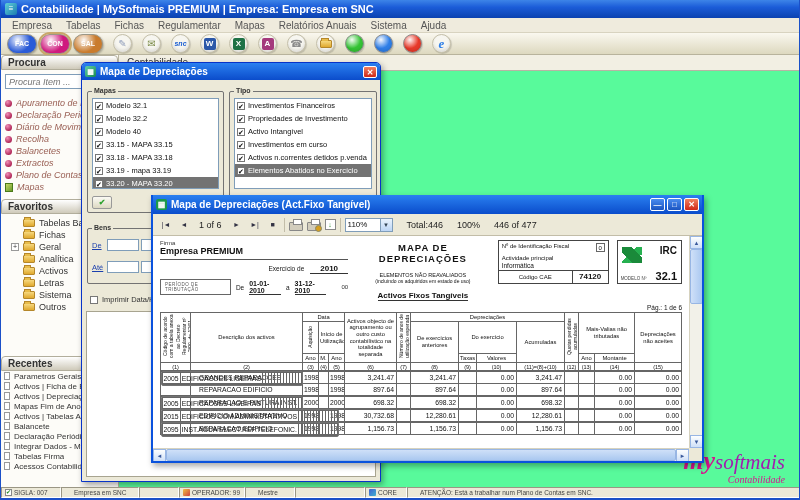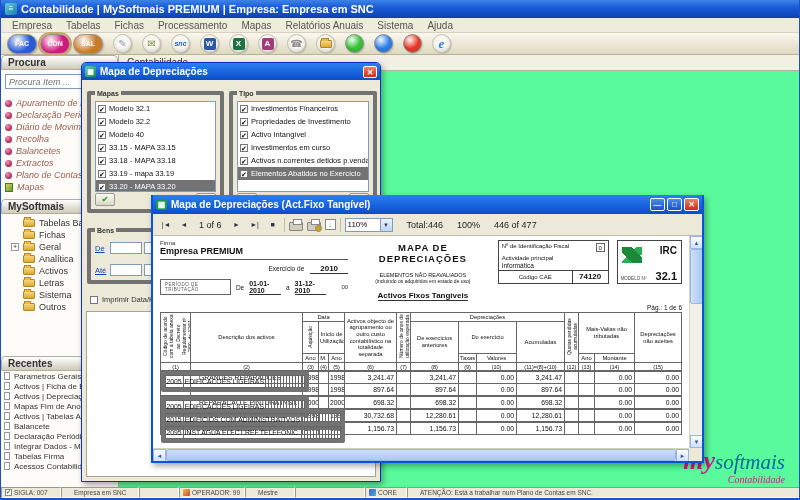--- a/index.html
+++ b/index.html
@@ -74,21 +74,21 @@
   .rlabel{font-size:8px;color:#333;white-space:nowrap;overflow:hidden;}
   
   .dialog{position:absolute;left:80px;top:62px;width:300px;height:420px;background:#ECE9D8;
     border:1px solid #0733c8;border-radius:5px 5px 0 0;box-shadow:2px 3px 6px rgba(0,0,0,.35);}
   .dlgtitle{height:17px;background:linear-gradient(180deg,#2a80f0,#0b4ccb);border-radius:4px 4px 0 0;
     color:#fff;font-size:10px;font-weight:bold;display:flex;align-items:center;gap:4px;padding:0 3px;}
   .dlgicon{width:11px;height:11px;border-radius:2px;background:linear-gradient(135deg,#5fd0a8,#1a8a50);
     color:#fff;font-size:7px;line-height:11px;text-align:center;}
   .xbtn{margin-left:auto;width:14px;height:12px;border-radius:2px;border:1px solid #fff;
     background:linear-gradient(180deg,#f08060,#d02818);color:#fff;font-size:8px;line-height:11px;text-align:center;font-weight:bold;}
-  .group{position:absolute;border:4px solid #737373;border-radius:2px;}
+  .group{position:absolute;border:1px solid #737373;border-radius:2px;}
   .gcap{position:absolute;top:-5px;left:4px;background:#ECE9D8;font-size:7px;font-weight:bold;color:#333;padding:0 2px;line-height:8px;white-space:nowrap;}
   .cklist{position:absolute;left:4px;right:4px;top:6px;height:91px;background:#fff;border:1px solid #7f9db9;overflow:hidden;}
   .ckrow{display:flex;align-items:center;gap:3px;height:13px;padding:0 2px;font-size:7.5px;color:#111;white-space:nowrap;}
   .ckrow[data-state="selected"]{background:#737373;color:#fff;}
   .cbx{width:8px;height:8px;border:1px solid #777;background:#fff;font-size:7px;line-height:7px;text-align:center;color:#111;flex:0 0 auto;}
   .okbtn,.delbtn{position:absolute;bottom:3px;width:20px;height:13px;border:1px solid #999;
     border-radius:2px;background:linear-gradient(#fbfaf4,#ddd8c2);font-size:8px;line-height:11px;text-align:center;font-weight:bold;}
   .okbtn{left:4px;color:#2ea22e;}
   .delbtn{right:4px;color:#d02020;}
   .benrow{position:absolute;left:4px;display:flex;align-items:center;gap:2px;}
@@ -171,21 +171,21 @@
   tr.nums td{font-size:5.5px;text-align:center;height:8px;}
   tr.group td,tr.detail td{font-size:6.8px;height:12px;white-space:nowrap;}
   tr.group td:nth-child(1){text-align:center;}
   tr.detail td:nth-child(2){padding-left:8px;}
   tr.detail td:nth-child(3),tr.detail td:nth-child(5){text-align:center;}
   tr.detail td:nth-child(6),tr.detail td:nth-child(8),tr.detail td:nth-child(10),
   tr.detail td:nth-child(11),tr.detail td:nth-child(14),tr.detail td:nth-child(15){text-align:right;padding-right:2px;}
   
   .brand{position:absolute;right:14px;bottom:15px;text-align:right;line-height:1;}
   .brand .my{font-family:"Liberation Serif",serif;font-style:italic;font-weight:bold;font-size:26px;color:#d6158e;}
-  .brand .soft{font-family:"Liberation Serif",serif;font-style:italic;font-size:21px;color:#0369a1;}
+  .brand .soft{font-family:"Liberation Serif",serif;font-style:italic;font-size:21px;color:#a21caf;}
   .brand .tag{font-family:"Liberation Serif",serif;font-style:italic;font-size:10px;color:#d6158e;margin-top:1px;}
   
   .statusbar{position:absolute;left:0;top:487px;width:800px;height:11px;background:#ECE9D8;display:flex;}
   .scell{border:1px solid;border-color:#9a9684 #fff #fff #9a9684;display:flex;align-items:center;gap:2px;
     padding:0 3px;font-size:6.5px;color:#444;white-space:nowrap;overflow:hidden;}
   .sicon{width:7px;height:7px;flex:0 0 auto;}
   .sicon[data-k="check-icon"]{background:#fff;border:1px solid #888;position:relative;}
   .sicon[data-k="check-icon"]::after{content:"✔";position:absolute;left:0;top:-2px;font-size:6px;color:#1a8a1a;}
   .sicon[data-k="operator-icon"]{background:linear-gradient(135deg,#f0c040,#d04040);border-radius:1px;}
   .sicon[data-k="core-icon"]{background:linear-gradient(135deg,#4060d0,#40b0d0);border-radius:1px;}
@@ -199,21 +199,21 @@
   <div class="titlebar">
     <span class="appicon">≡</span>
     <span>Contabilidade  |  MySoftmais PREMIUM  |  Empresa: Empresa em SNC</span>
   </div>
 
   <div class="menubar">
 
   <span class="mitem">Empresa</span>
       <span class="mitem">Tabelas</span>
       <span class="mitem">Fichas</span>
-      <span class="mitem">Processamento</span>
+      <span class="mitem">Regulamentar</span>
       <span class="mitem">Mapas</span>
       <span class="mitem">Relatórios Anuais</span>
       <span class="mitem">Sistema</span>
       <span class="mitem">Ajuda</span>
     </div>
 
   <div class="toolbar">
     <div class="modules">
 
         <span class="bigbtn" style="--c: #2a5bd7;">
@@ -324,21 +324,21 @@
         <div class="plink">
           <span class="picon" data-icon="bullet"></span>
           <span class="plabel">Plano de Contas</span>
         </div>
 
         <div class="plink">
           <span class="picon" data-icon="exit"></span>
           <span class="plabel">Mapas</span>
         </div>
       </div>
-    <div class="phdr">MySoftmais</div>
+    <div class="phdr">Favoritos</div>
     <div class="tree">
 
         <div class="titem">
           <span class="expander"></span>
           <span class="folder"></span>
           <span class="tlabel">Tabelas Base</span>
         </div>
 
         <div class="titem">
           <span class="expander"></span>

